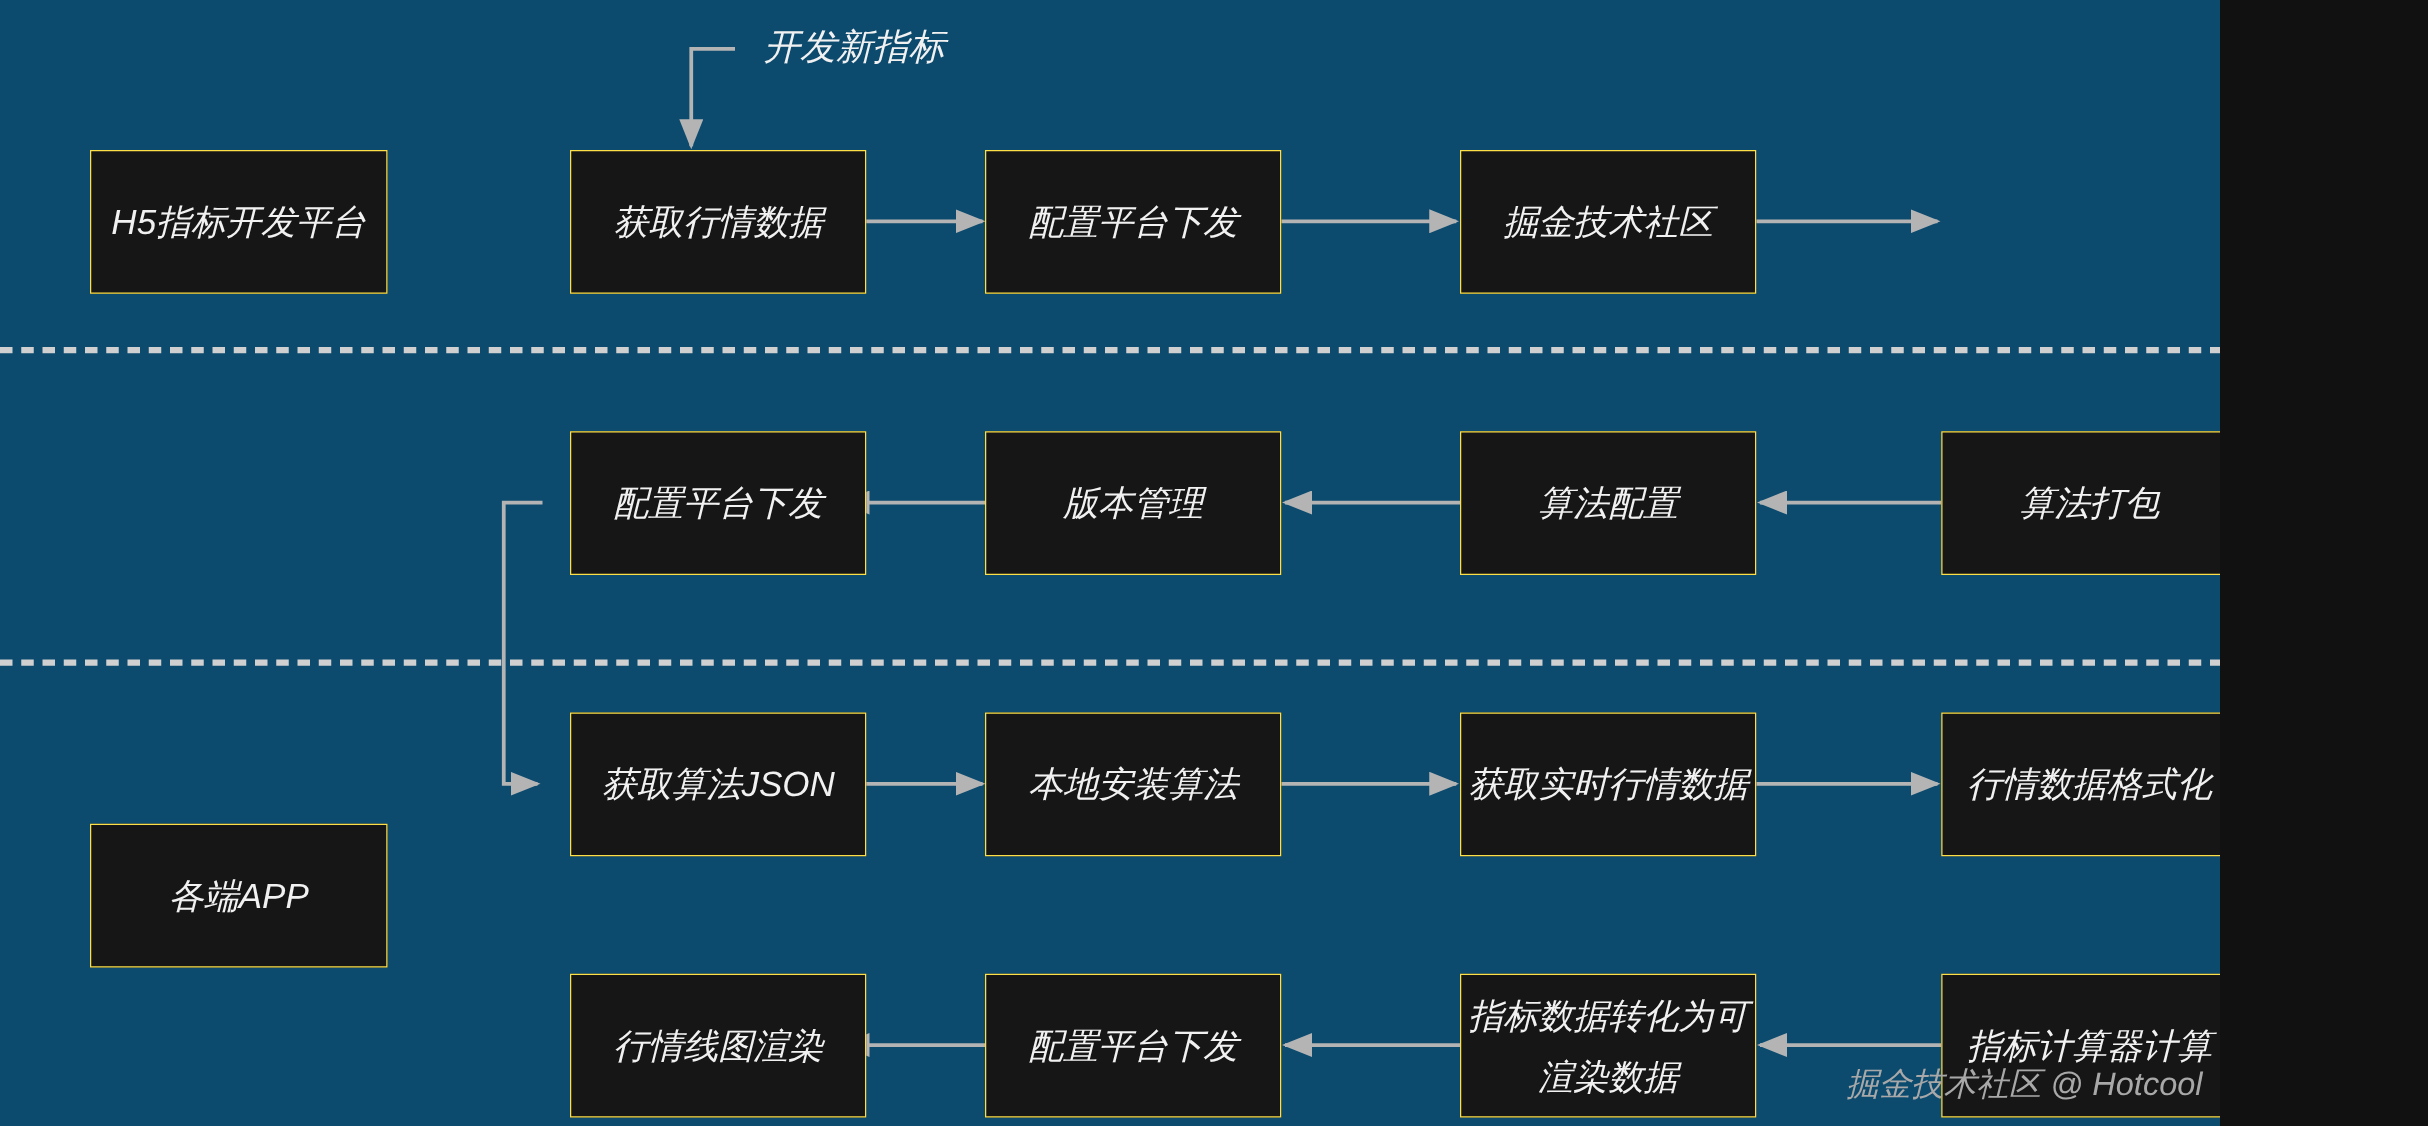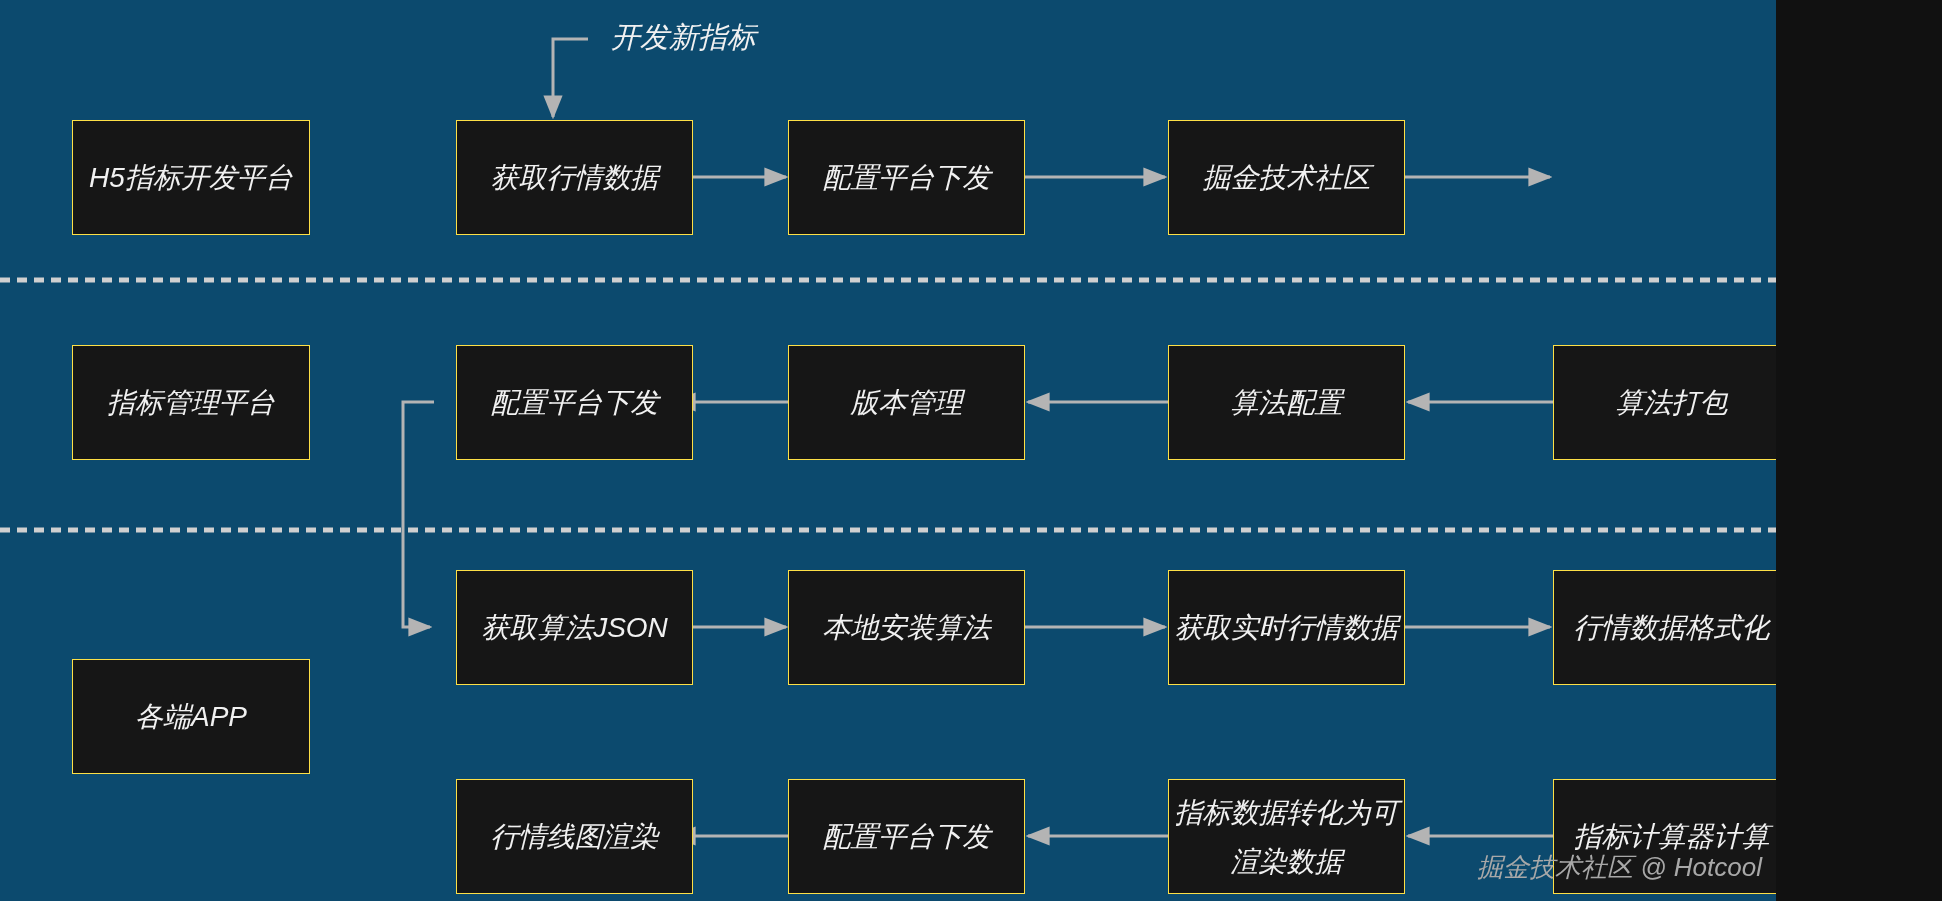--- a/index.html
+++ b/index.html
@@ -110,21 +110,20 @@
 
       <line x1="788" y1="836" x2="674" y2="836" marker-end="url(#arrow)"></line>
       <line x1="1168" y1="836" x2="1028" y2="836" marker-end="url(#arrow)"></line>
       <line x1="1553" y1="836" x2="1408" y2="836" marker-end="url(#arrow)"></line>
     </g>
   </svg>
 
   <div class="annotation-label">开发新指标</div>
 
   <div class="node lane-label lane-x r1">H5指标开发平台</div>
-  <div class="node lane-label lane-x r2">指标管理平台</div>
   <div class="node lane-label lane-x lane-3">各端APP</div>
 
   <div class="node c1 r1">获取行情数据</div>
   <div class="node c2 r1">配置平台下发</div>
   <div class="node c3 r1">掘金技术社区</div>
 
   <div class="node c2 r2">版本管理</div>
   <div class="node c1 r2">配置平台下发</div>
   <div class="node c3 r2">算法配置</div>
   <div class="node c4 r2">算法打包</div>

